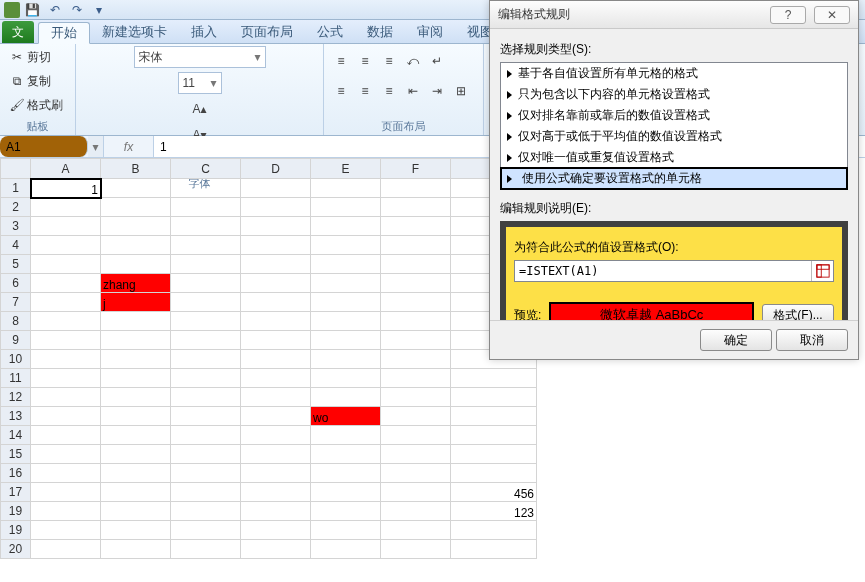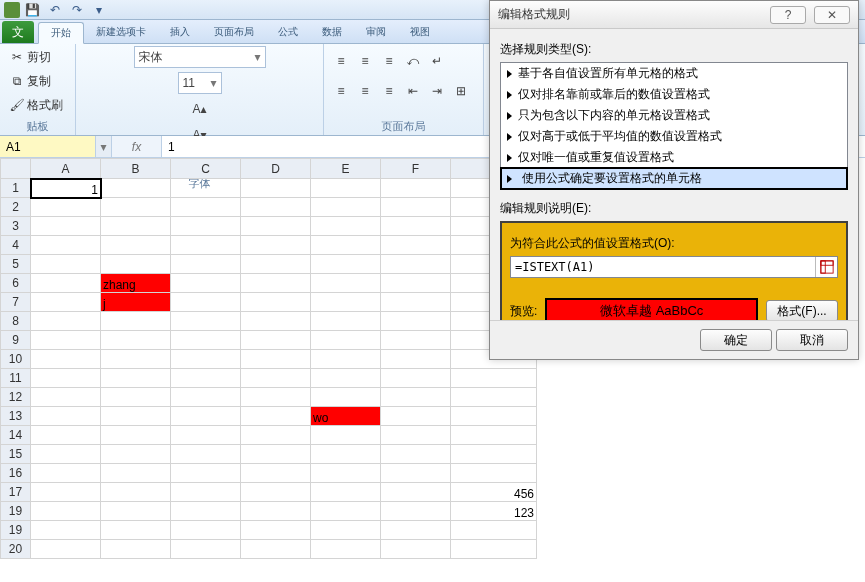--- a/index.html
+++ b/index.html
@@ -6,39 +6,39 @@
   body { font-family: "Microsoft YaHei", Arial, sans-serif; font-size: 12px; background: #fff; width: 865px; height: 582px; position: relative; overflow: hidden; }
 
   
   .titlebar { height: 20px; background: linear-gradient(#e8f1fb,#d6e5f5); border-bottom: 1px solid #9db6cf; display: flex; align-items: center; padding: 0 4px; gap: 4px; }
   .qat-icon { width: 16px; height: 16px; background: #5a8f3a; border-radius: 2px; }
   .qat-btn { width: 18px; height: 16px; display:flex; align-items:center; justify-content:center; color:#3b5d8a; }
 
   
   .tabs { height: 24px; background: linear-gradient(#e4eefc,#cfe0f5); border-bottom: 1px solid #9db6cf; display: flex; align-items: flex-end; padding-left: 2px; }
   .file-tab { height: 22px; background: linear-gradient(#3d9b3d,#1e7a1e); color: #fff; padding: 0 10px; display:flex; align-items:center; font-size: 12px; border-top-left-radius:3px; border-top-right-radius:3px; margin-right:4px;}
-  .tab { height: 22px; padding: 0 12px; display:flex; align-items:center; color:#3a5a7a; font-size:10px; }
+  .tab { height: 22px; padding: 0 12px; display:flex; align-items:center; color:#3a5a7a; font-size:13px; }
   .tab.active { background:#f6fbff; border:1px solid #9db6cf; border-bottom:1px solid #f6fbff; border-top-left-radius:3px; border-top-right-radius:3px; margin-bottom:-1px; }
 
   
   .ribbon { height: 92px; background: linear-gradient(#f6fbff,#e4eff9); border-bottom: 1px solid #9db6cf; display: flex; }
   .group { border-right: 1px solid #bcd0e6; padding: 2px 6px 0 6px; display:flex; flex-direction:column; height:100%; }
   .group-body { flex:1; display:flex; gap:4px; align-items:flex-start; }
   .group-title { height:16px; font-size:11px; color:#5a789a; text-align:center; }
   .vbtns { display:flex; flex-direction:column; gap:2px; }
   .sm-btn { display:flex; align-items:center; gap:3px; height:22px; padding:0 4px; font-size:12px; color:#333; }
   .sm-btn .ic { width:14px; height:14px; display:flex; align-items:center; justify-content:center; }
   .dd { height:22px; border:1px solid #abc1da; background:#fff; display:flex; align-items:center; padding:0 4px; font-size:12px; color:#444; }
   .font-row { display:flex; gap:4px; align-items:center;flex-direction:column; }
   .btnrow { display:flex; gap:2px; margin-top:4px; }
   .ic-btn { width:22px; height:22px; border:1px solid transparent; display:flex; align-items:center; justify-content:center; color:#444; font-size:12px; }
 
   
   .fbar { height: 22px; border-bottom:1px solid #bcd0e6; display:flex; align-items:stretch; background:#eef4fb; }
-  .namebox { width: 96px; border-right:1px solid #bcd0e6; background:#fef9c3; display:flex; align-items:center; padding:0 6px; font-size:12px; }
+  .namebox { width: 88px; border-right:1px solid #bcd0e6; background:#a16207; display:flex; align-items:center; padding:0 6px; font-size:12px;border-radius:8px; }
   .namebox-dd{width:16px;display:flex;align-items:center;justify-content:center;color:#777;border-right:1px solid #bcd0e6;background:#e6edf5;}
   .fxbox{width:50px;display:flex;align-items:center;justify-content:center;gap:6px;border-right:1px solid #bcd0e6;color:#777;font-style:italic;}
   .formula-input{flex:1;background:#fff;display:flex;align-items:center;padding:0 6px;font-size:12px;}
 
   
   .grid { position:relative; }
   table.sheet { border-collapse:collapse; table-layout:fixed; }
   table.sheet th, table.sheet td { border:1px solid #d4d4d4; font-size:12px; font-family: Arial, sans-serif; }
   table.sheet th { background:#e9eef5; color:#333; font-weight:normal; }
   .corner{width:30px;height:20px;background:#e9eef5;}
@@ -470,42 +470,42 @@
   </div>
   <div class="dlg-body">
     <div class="dlg-label">选择规则类型(S):</div>
     <div class="rulelist" id="rulelist">
         <div class="ruleitem">
           <span class="tri"></span>
           <span>基于各自值设置所有单元格的格式</span>
         </div>
         <div class="ruleitem">
           <span class="tri"></span>
-          <span>仅对排名靠前或靠后的数值设置格式</span>
+          <span>只为包含以下内容的单元格设置格式</span>
         </div>
         <div class="ruleitem">
           <span class="tri"></span>
-          <span>只为包含以下内容的单元格设置格式</span>
+          <span>仅对排名靠前或靠后的数值设置格式</span>
         </div>
         <div class="ruleitem">
           <span class="tri"></span>
           <span>仅对高于或低于平均值的数值设置格式</span>
         </div>
         <div class="ruleitem">
           <span class="tri"></span>
           <span>仅对唯一值或重复值设置格式</span>
         </div>
         <div class="ruleitem sel">
           <span class="tri"></span>
           <span>使用公式确定要设置格式的单元格</span>
         </div>
       </div>
 
     <div class="dlg-label" style="margin-top:10px">编辑规则说明(E):</div>
-    <div style="border:2px solid #404040;background:#eab308;padding:8px;">
+    <div style="border:6px solid #404040;background:#fde047;padding:8px;">
       <div class="dlg-label">为符合此公式的值设置格式(O):</div>
       <div class="txtfield">
         <input type="text" value="=ISTEXT(A1)" style="">
         <div class="ref-btn">
           <svg viewBox="0 0 16 16">
               <rect x="1" y="1" width="14" height="14" fill="none" stroke="#b00" stroke-width="1"></rect>
               <rect x="1" y="1" width="14" height="5" fill="none" stroke="#b00"></rect>
               <rect x="1" y="1" width="5" height="14" fill="none" stroke="#b00"></rect>
             </svg>
         </div>

